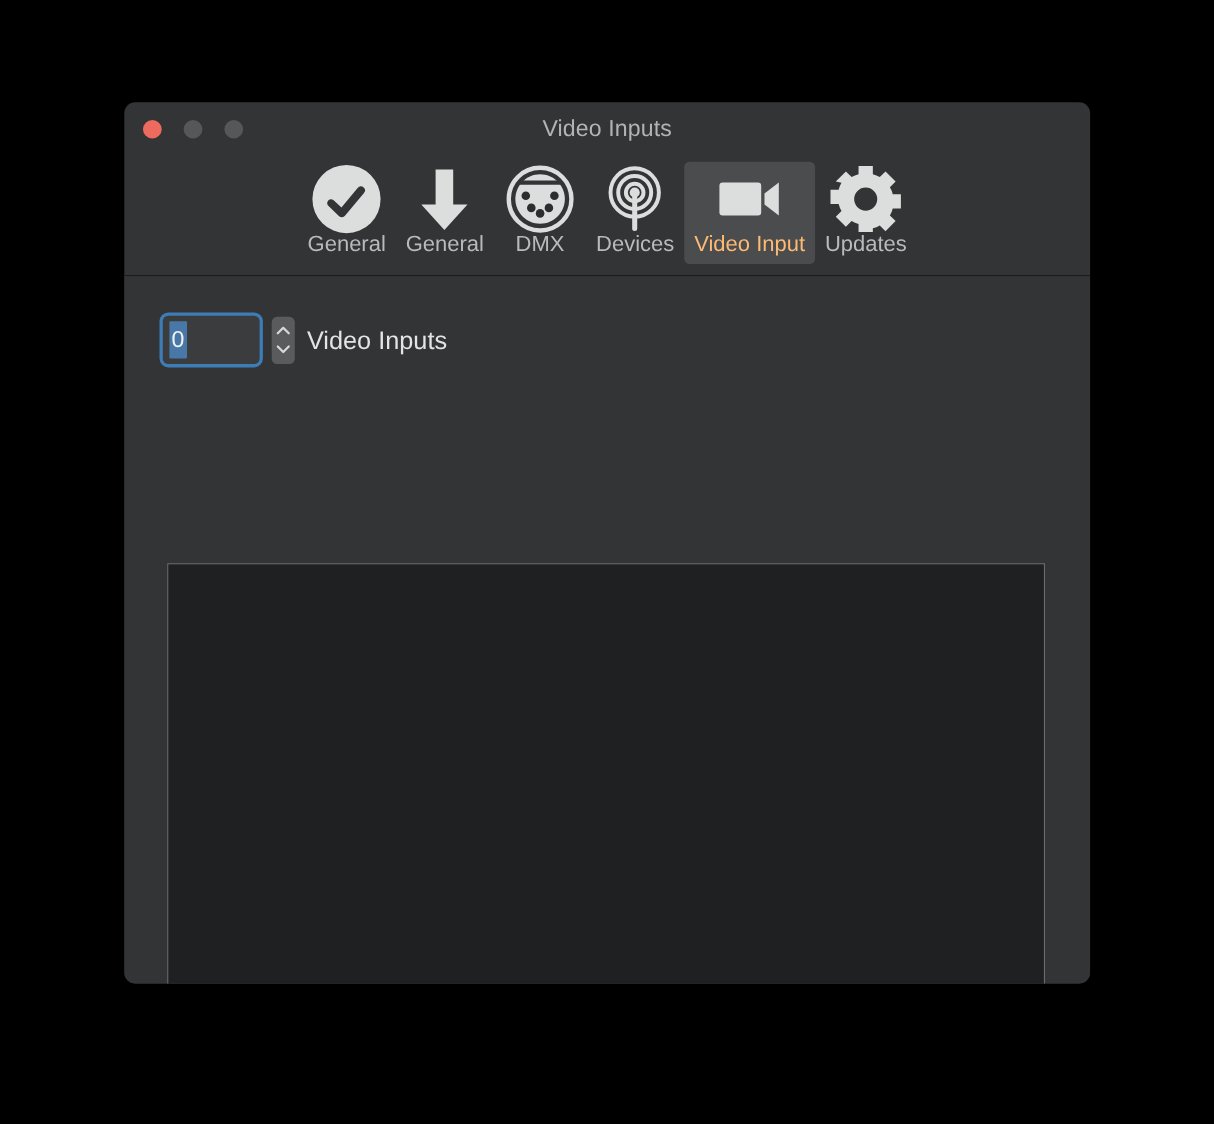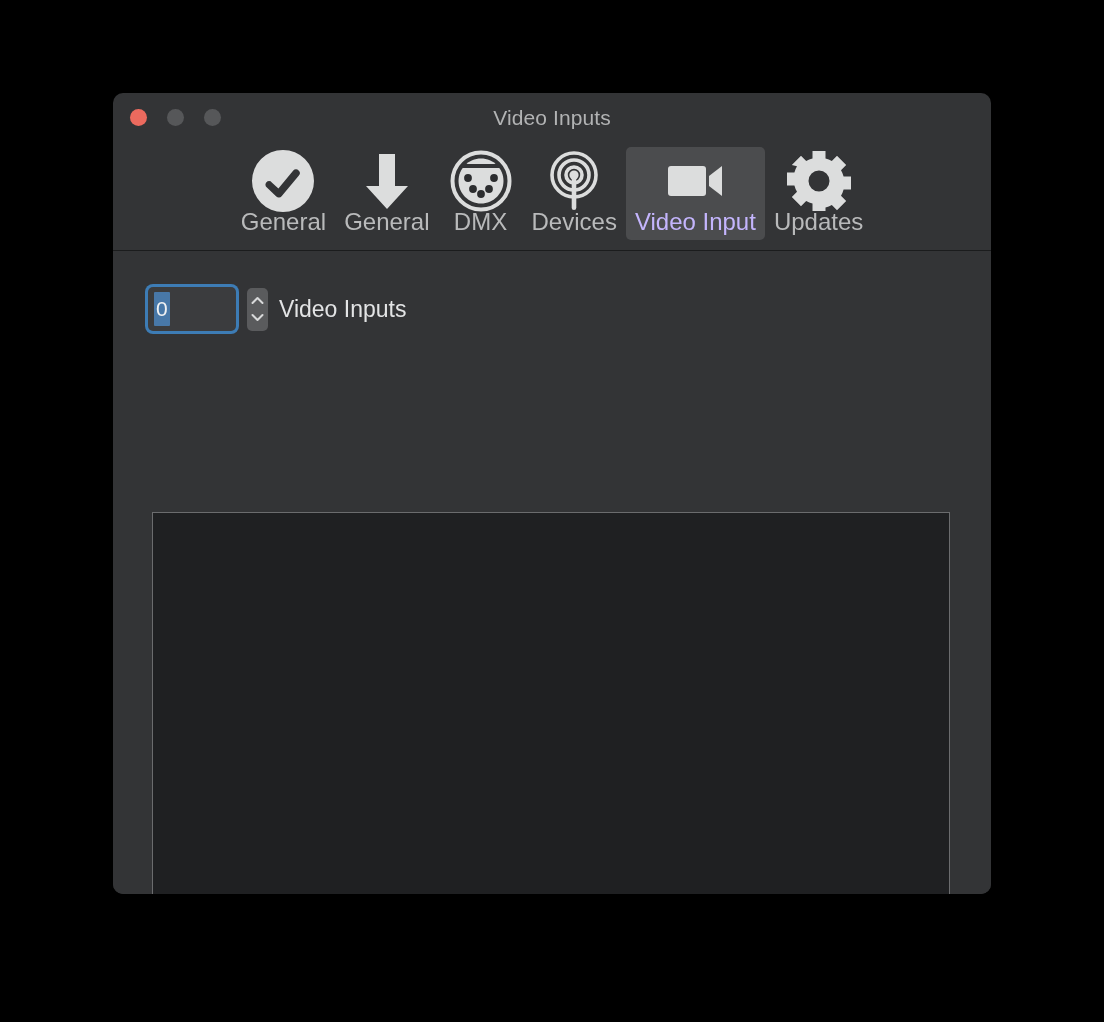--- a/index.html
+++ b/index.html
@@ -86,27 +86,27 @@
     background: #4b4c4e;
   }
   .toolbar-icon {
     height: 58px;
     display: flex;
     align-items: center;
     justify-content: center;
   }
   .toolbar-icon svg { display: block; }
   .toolbar-label {
-    font-size: 24px;
+    font-size: 20px;
     color: #b9babb;
     line-height: 24px;
     white-space: nowrap;
   }
   .toolbar-item.selected .toolbar-label {
-    color: #c4b5fd;
+    color: #fdba74;
   }
 
   
   #content {
     position: relative;
     height: 644px;
     background: #333436;
   }
 
   

